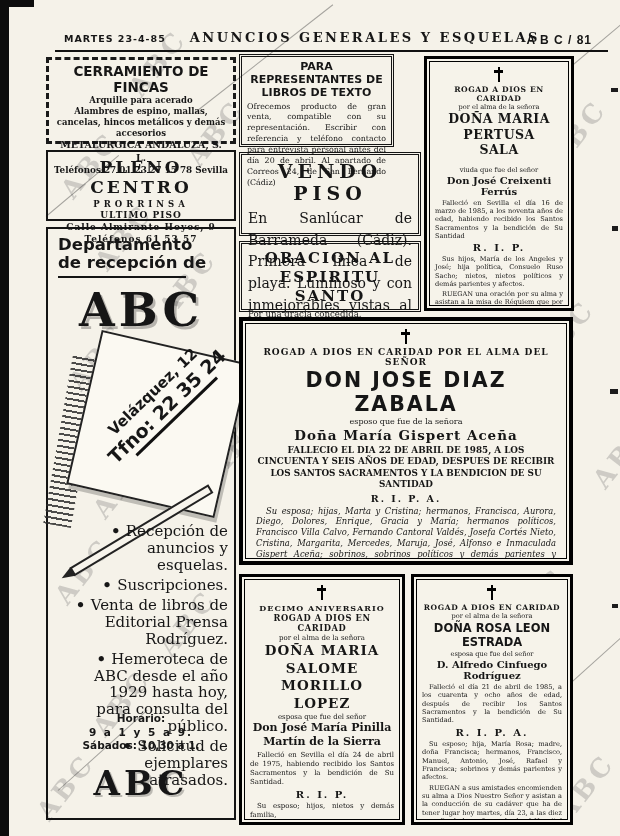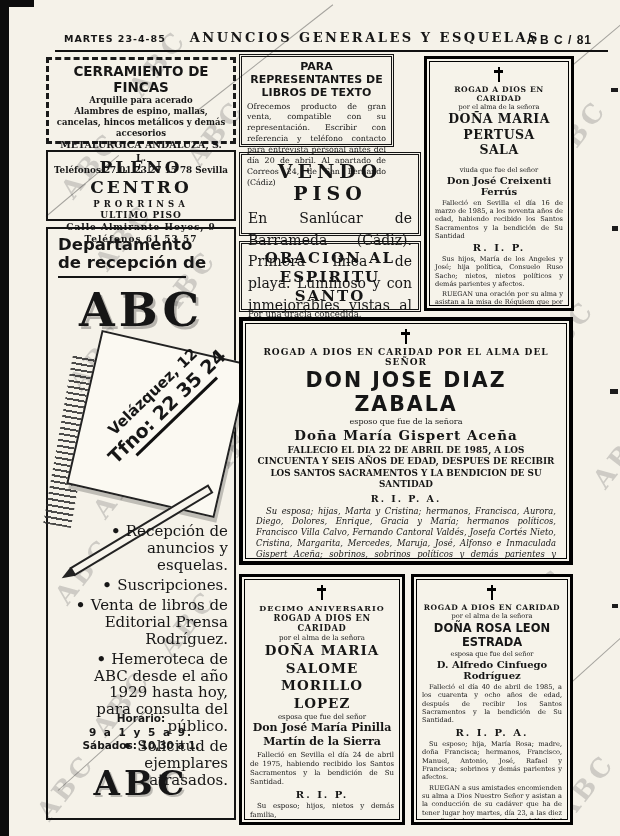--- a/index.html
+++ b/index.html
@@ -279,21 +279,21 @@
   </div>
 
   <div class="esq leon">
     <div class="esq-in">
       <div class="cross"></div>
       <div class="rogad">ROGAD A DIOS EN CARIDAD</div>
       <div class="alma">por el alma de la señora</div>
       <div class="nm">DOÑA ROSA LEON ESTRADA</div>
       <div class="rel">esposa que fue del señor</div>
       <div class="hub">D. Alfredo Cinfuego Rodríguez</div>
-      <div class="txt">Falleció el día 40 de abril de 1985, a los cuarenta y ocho años de edad, después de recibir los Santos Sacramentos y la bendición de Su Santidad.</div>
+      <div class="txt">Falleció el día 21 de abril de 1985, a los cuarenta y ocho años de edad, después de recibir los Santos Sacramentos y la bendición de Su Santidad.</div>
       <div class="rip">R. I. P. A.</div>
       <div class="txt">Su esposo; hija, María Rosa; madre, doña Francisca; hermanos, Francisco, Manuel, Antonio, José, Rafael y Francisca; sobrinos y demás parientes y afectos.</div>
       <div class="txt">RUEGAN a sus amistades encomienden su alma a Dios Nuestro Señor y asistan a la conducción de su cadáver que ha de tener lugar hoy martes, día 23, a las diez y media de la mañana, desde el Hospital Universitario al cementerio de San Fernando, de esta capital, por cuyos actos de caridad cristiana les quedarán agradecidos.</div>
 
     </div>
   </div>
 
 </div>
 
 </body></html>

